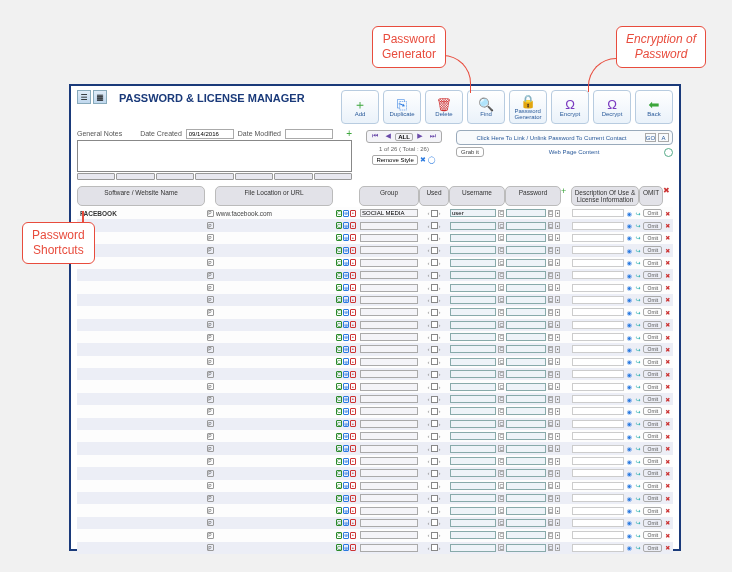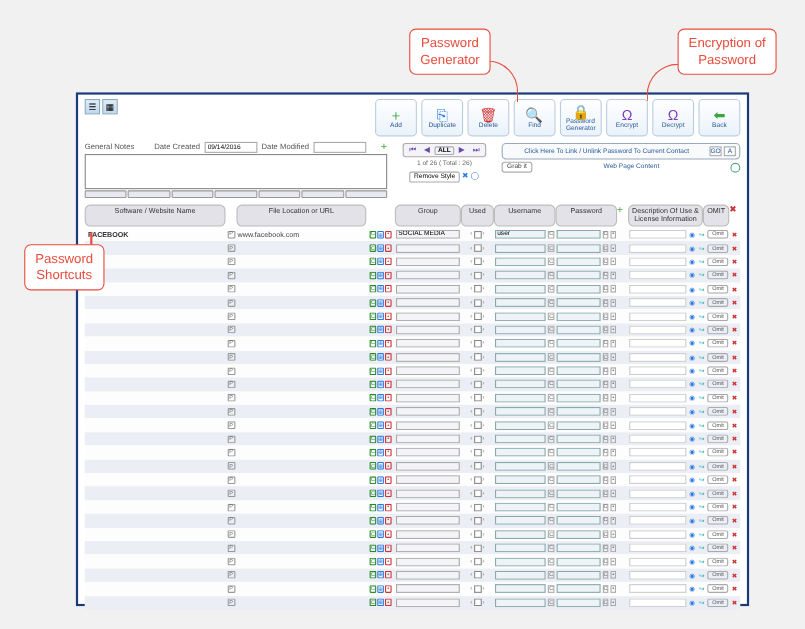--- a/index.html
+++ b/index.html
@@ -83,35 +83,36 @@
   .end-ico{width:7px;height:7px;font-size:6px;color:#2a7ae0;cursor:pointer;display:flex;align-items:center;justify-content:center;}
   .omit-btn{width:20px;height:8px;border:1px solid #aaa;border-radius:2px;font-size:5px;color:#555;display:flex;align-items:center;justify-content:center;cursor:pointer;}
 </style>
 </head>
 <body>
 
 <div class="callout" style="left:372px; top:26px;"><span style="white-space:pre-line;">Password
 Generator</span></div>
 <div class="callout-connector" style="left:441px; top:55px; width:30px; height:38px; border-left:none; border-bottom:none; border-radius:0 28px 0 0;"></div>
 
-<div class="callout" style="left:616px; top:26px;"><span style="white-space:pre-line;">Encryption of
+<div class="callout" style="left:616px; top:26px;"><span style="white-space:pre-line;font-style:italic;">Encryption of
 Password</span></div>
 <div class="callout-connector" style="left:588px; top:58px; width:32px; height:34px; border-right:none; border-bottom:none; border-radius:28px 0 0 0;"></div>
 
 <div class="callout" style="left:22px; top:222px;"><span style="white-space:pre-line;">Password
 Shortcuts</span></div>
 <div class="callout-line" style="left:82px; top:211px; width:1.5px; height:12px;"></div>
 
 <div class="window">
 
   <div class="header">
     <div class="header-icons">
       <div class="header-icon">☰</div>
       <div class="header-icon">▦</div>
     </div>
+    <div class="app-title">PASSWORD &amp; LICENSE MANAGER</div>
     <div class="toolbar">
       <div class="tool-btn">
           <span class="ico c-green">＋</span>
           <span>Add</span>
         </div>
       <div class="tool-btn">
           <span class="ico c-blue">⎘</span>
           <span>Duplicate</span>
         </div>
       <div class="tool-btn">

